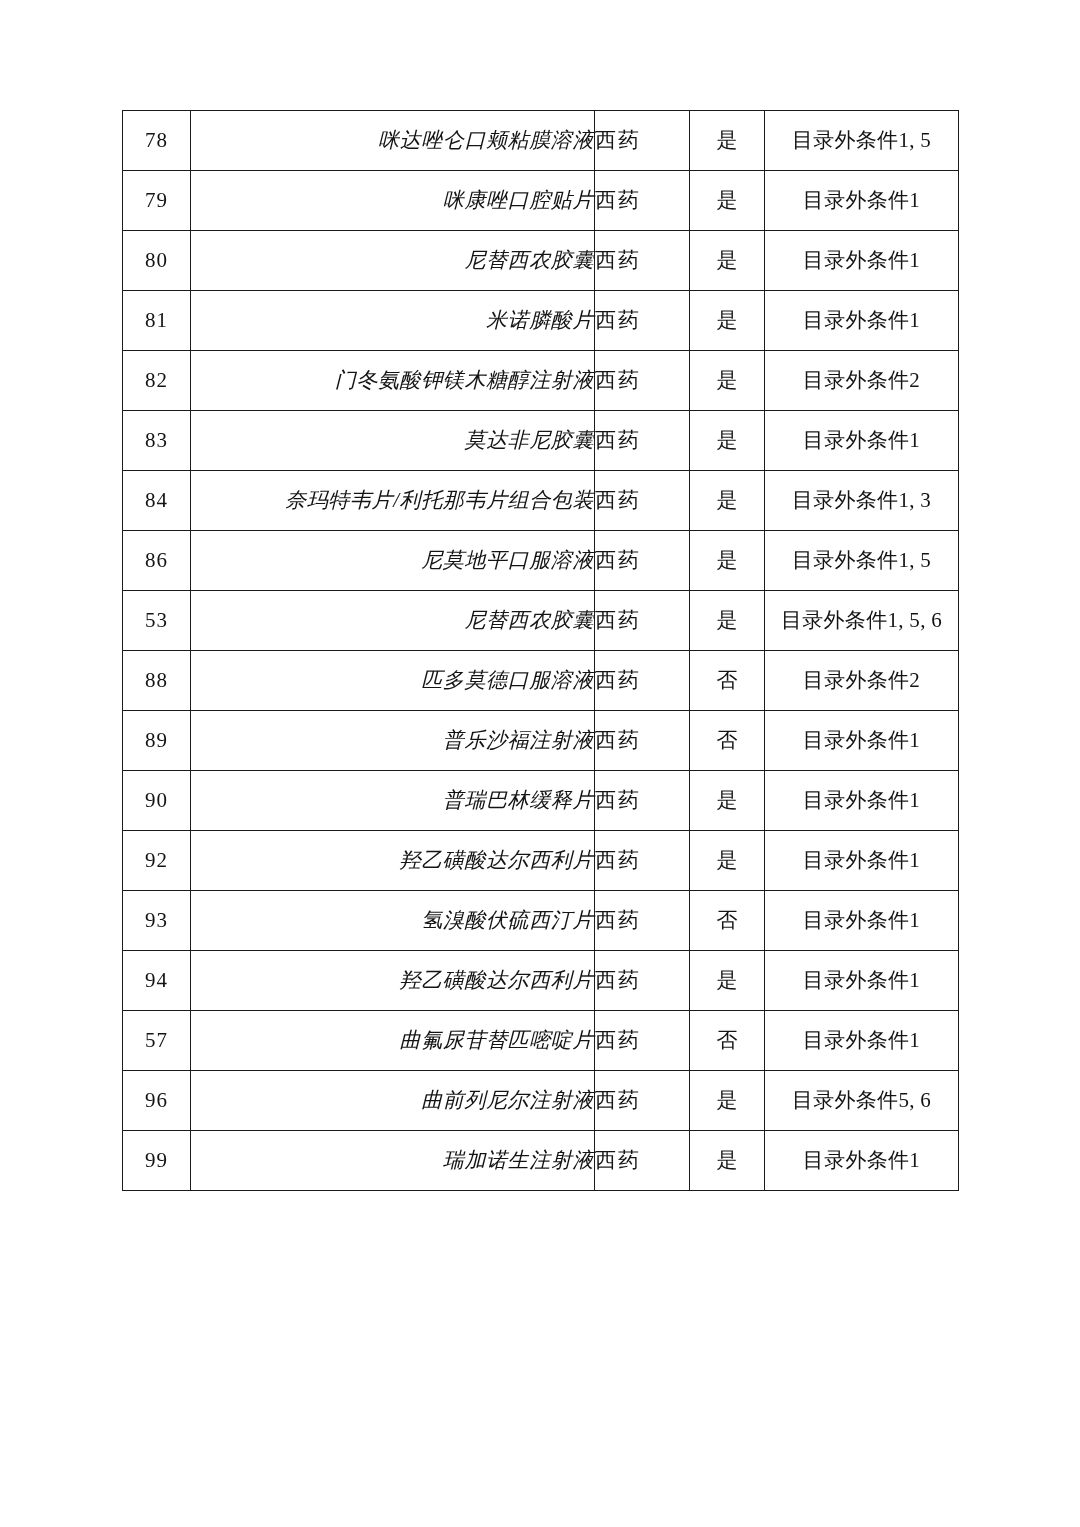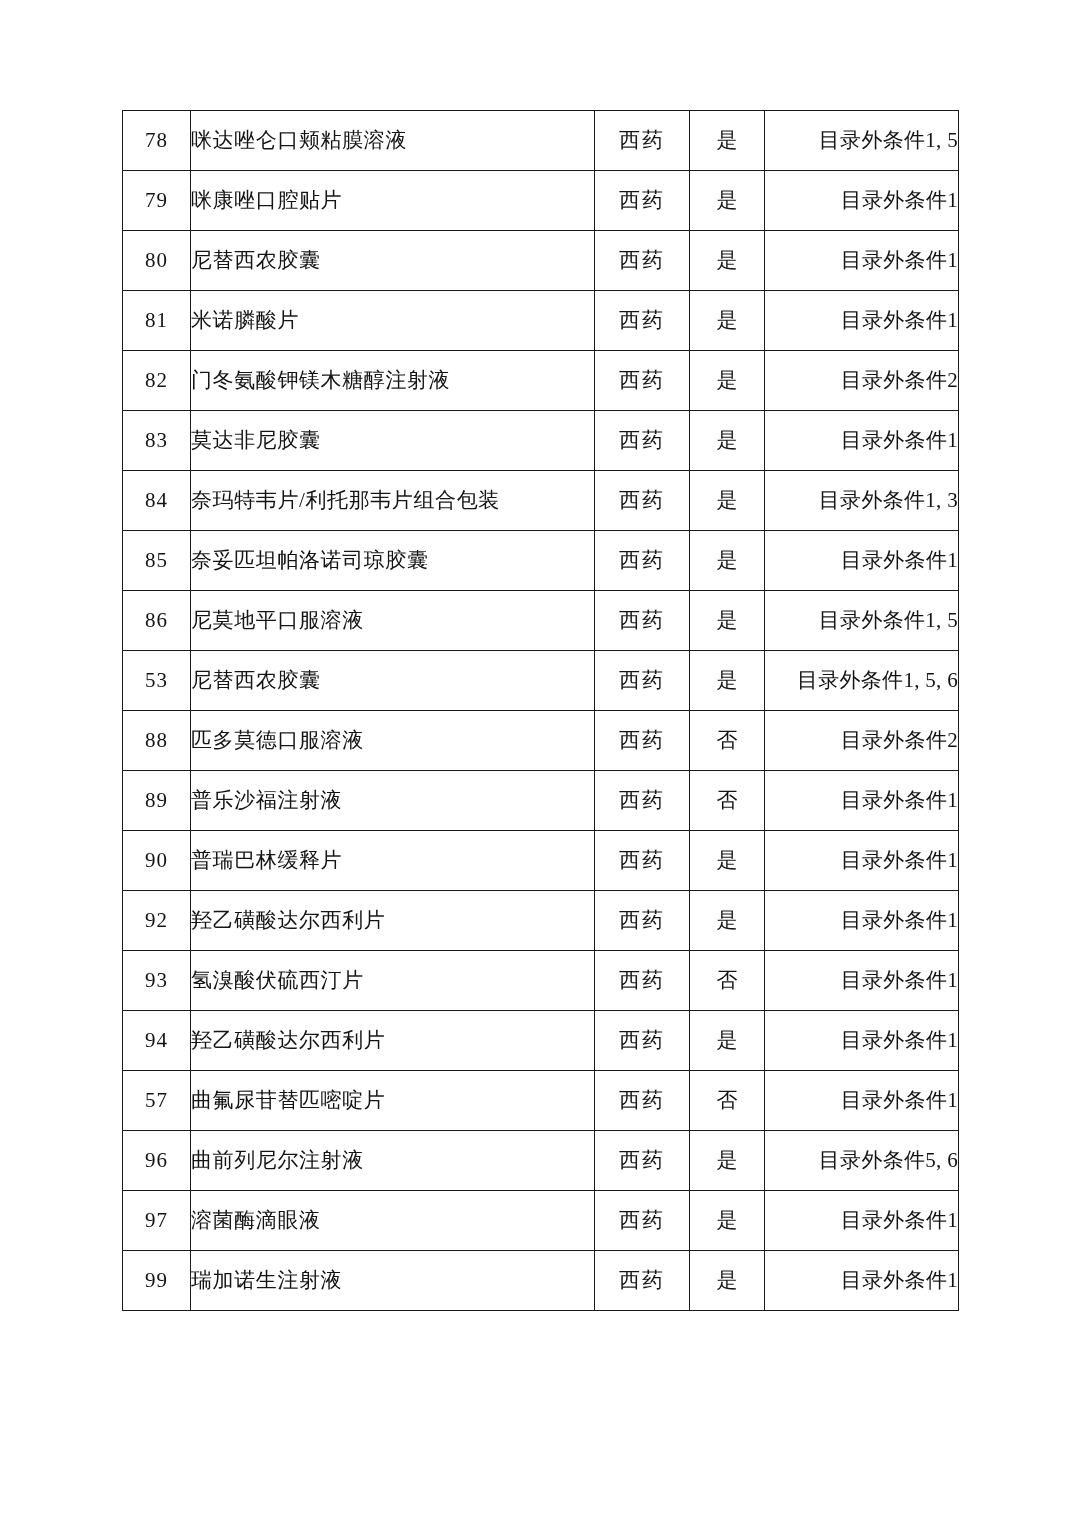--- a/index.html
+++ b/index.html
@@ -46,33 +46,34 @@
     font-size: 21px;
     line-height: 1.1;
     background: #ffffff;
   }
   td.cell-index {
     text-align: center;
     font-family: "Liberation Serif", "DejaVu Serif", serif;
     letter-spacing: 1px;
   }
   td.cell-name {
-    text-align: left;
+    text-align: right;
     padding-left: 13px;
     letter-spacing: 0.6px;
+    font-style: italic;
   }
   td.cell-type {
-    text-align: center;
+    text-align: left;
     letter-spacing: 2px;
   }
   td.cell-flag {
     text-align: center;
   }
   td.cell-cond {
-    text-align: right;
+    text-align: center;
     padding-left: 11px;
     letter-spacing: 0.3px;
     white-space: nowrap;
   }
 </style>
 </head>
 <body>
 
 <div id="page">
   <table id="drug-table">
@@ -127,27 +128,20 @@
           <td class="cell-cond">目录外条件1</td>
         </tr>
         <tr>
           <td class="cell-index">84</td>
           <td class="cell-name">奈玛特韦片/利托那韦片组合包装</td>
           <td class="cell-type">西药</td>
           <td class="cell-flag">是</td>
           <td class="cell-cond">目录外条件1, 3</td>
         </tr>
         <tr>
-          <td class="cell-index">85</td>
-          <td class="cell-name">奈妥匹坦帕洛诺司琼胶囊</td>
-          <td class="cell-type">西药</td>
-          <td class="cell-flag">是</td>
-          <td class="cell-cond">目录外条件1</td>
-        </tr>
-        <tr>
           <td class="cell-index">86</td>
           <td class="cell-name">尼莫地平口服溶液</td>
           <td class="cell-type">西药</td>
           <td class="cell-flag">是</td>
           <td class="cell-cond">目录外条件1, 5</td>
         </tr>
         <tr>
           <td class="cell-index">53</td>
           <td class="cell-name">尼替西农胶囊</td>
           <td class="cell-type">西药</td>
@@ -202,27 +196,20 @@
           <td class="cell-type">西药</td>
           <td class="cell-flag">否</td>
           <td class="cell-cond">目录外条件1</td>
         </tr>
         <tr>
           <td class="cell-index">96</td>
           <td class="cell-name">曲前列尼尔注射液</td>
           <td class="cell-type">西药</td>
           <td class="cell-flag">是</td>
           <td class="cell-cond">目录外条件5, 6</td>
-        </tr>
-        <tr>
-          <td class="cell-index">97</td>
-          <td class="cell-name">溶菌酶滴眼液</td>
-          <td class="cell-type">西药</td>
-          <td class="cell-flag">是</td>
-          <td class="cell-cond">目录外条件1</td>
         </tr>
         <tr>
           <td class="cell-index">99</td>
           <td class="cell-name">瑞加诺生注射液</td>
           <td class="cell-type">西药</td>
           <td class="cell-flag">是</td>
           <td class="cell-cond">目录外条件1</td>
         </tr>
       </tbody>
   </table>

